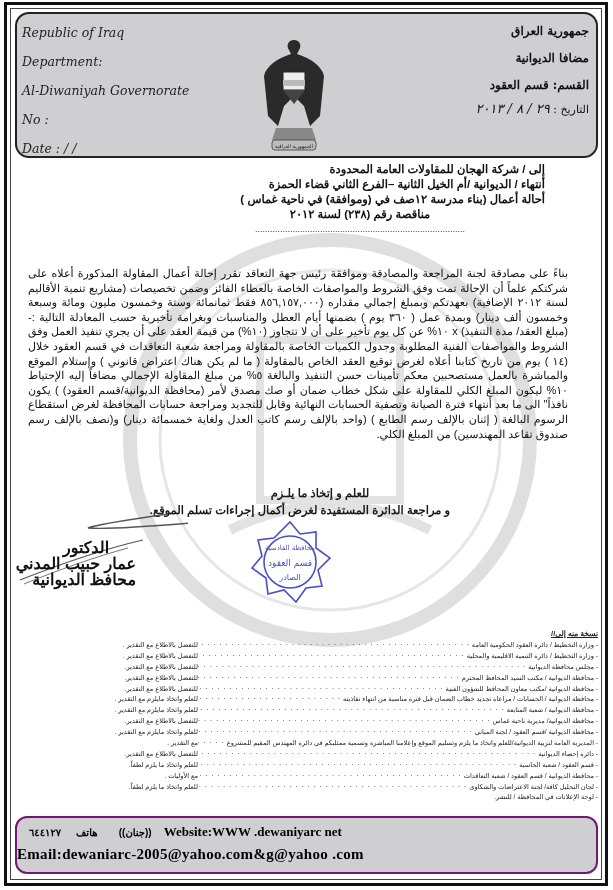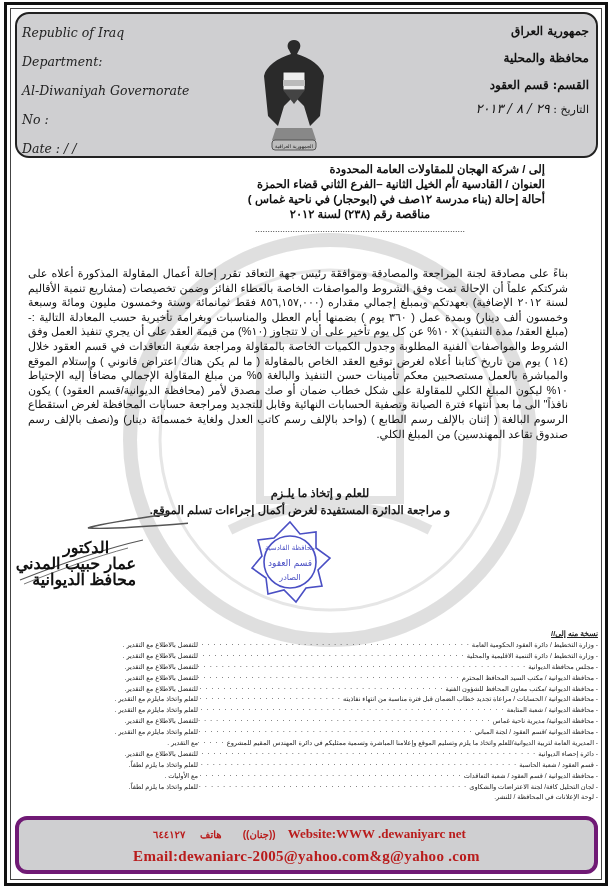--- a/index.html
+++ b/index.html
@@ -87,22 +87,22 @@
   }
   .cc-title { font-weight: bold; text-decoration: underline; font-size: 7.5px; height: 12px; line-height: 12px; }
   .cc-row { display: flex; height: 10.9px; line-height: 10.9px; white-space: nowrap; }
   .cc-row .dest { flex: 0 0 auto; padding-left: 2px; }
   .cc-row .fill { flex: 1 1 auto; overflow: hidden; color: #444; letter-spacing: 1px; }
   .cc-row .fill::before { content: "· · · · · · · · · · · · · · · · · · · · · · · · · · · · · · · · · · · · · · · · · · · · · · · · · · · · · · · · · · · · · · · · · · · · · · · · · · · · · · · · · · · · · ·"; }
   .cc-row .action { flex: 0 0 auto; width: 168px; text-align: right; }
   .footer-box {
     position: absolute; left: 15px; top: 816px; width: 583px; height: 58px;
     background: #cfcfd1;
-    border: 4px solid #701a75; border-radius: 12px; box-sizing: border-box;
-    font-family: "Liberation Serif", serif; color: #b91c1c; text-align: center;
+    border: 2px solid #701a75; border-radius: 12px; box-sizing: border-box;
+    font-family: "Liberation Serif", serif; color: #000000; 
   }
   .footer-line1 { position: absolute; top: 6px; left: 0; right: 0; font-size: 13px; font-weight: bold; white-space: nowrap; }
   .footer-line1 span { display: inline-block; margin: 0 6px; }
   .footer-line1 .ar { font-family: "Liberation Sans", sans-serif; font-size: 10px; direction: rtl; }
   .footer-line2 { position: absolute; top: 28px; left: 0; right: 0; font-size: 15px; font-weight: bold; letter-spacing: 0.3px; white-space: nowrap; }
 </style>
 </head>
 <body>
 
 <div class="outer-frame"></div>
@@ -129,32 +129,32 @@
   <rect x="25" y="36" width="22" height="18" fill="#eee" stroke="#222"></rect>
   <rect x="25" y="44" width="22" height="6" fill="#bbb"></rect>
   <path d="M25 54 L36 68 L47 54 Z" fill="#444"></path>
   <path d="M18 92 L54 92 L58 104 L14 104 Z" fill="#888"></path>
   <rect x="14" y="104" width="44" height="10" rx="3" fill="#bdbdbd" stroke="#555"></rect>
   <text x="36" y="112" font-size="5" text-anchor="middle" fill="#222">الجمهورية العراقية</text>
 </svg>
 
 <div class="ar-col">
   <div class="row">جمهورية العراق</div>
-  <div class="row">محافظة والمحلية</div>
+  <div class="row">مضافا الديوانية</div>
   <div class="row">القسم: قسم العقود</div>
   <div class="row small">
     <span>التاريخ :</span>
     <span class="hand">٢٩ / ٨ / ٢٠١٣</span>
   </div>
 </div>
 
 <div class="address">
   <div>إلى / شركة الهجان للمقاولات العامة المحدودة</div>
-  <div>العنوان / القادسية /أم الخيل الثانية –الفرع الثاني قضاء الحمزة</div>
-  <div>أحالة إحالة (بناء مدرسة ١٢صف في (ابوحجار) في ناحية غماس )</div>
+  <div>أنتهاء / الديوانية /أم الخيل الثانية –الفرع الثاني قضاء الحمزة</div>
+  <div>أحالة أعمال (بناء مدرسة ١٢صف في (وموافقة) في ناحية غماس )</div>
   <div class="center" style="margin-right:60px">مناقصة رقم (٢٣٨) لسنة ٢٠١٢</div>
   <div class="dots" style="margin-right:60px">....................................................................................</div>
 </div>
 
 <div class="body-text">بناءً على مصادقة لجنة المراجعة والمصادقة وموافقة رئيس جهة التعاقد تقرر إحالة أعمال المقاولة المذكورة أعلاه على شركتكم علماً أن الإحالة تمت وفق الشروط والمواصفات الخاصة بالعطاء الفائز وضمن تخصيصات (مشاريع تنمية الأقاليم لسنة ٢٠١٢ الإضافية) بعهدتكم وبمبلغ إجمالي مقداره (٨٥٦,١٥٧,٠٠٠ فقط ثمانمائة وستة وخمسون مليون ومائة وسبعة وخمسون ألف دينار) وبمدة عمل ( ٣٦٠ يوم ) بضمنها أيام العطل والمناسبات وبغرامة تأخيرية حسب المعادلة التالية :- (مبلغ العقد/ مدة التنفيذ) x ١٠% عن كل يوم تأخير على أن لا تتجاوز (١٠%) من قيمة العقد على أن يجري تنفيذ العمل وفق الشروط والمواصفات الفنية المطلوبة وجدول الكميات الخاصة بالمقاولة ومراجعة شعبة التعاقدات في قسم العقود خلال (١٤ ) يوم من تاريخ كتابنا أعلاه لغرض توقيع العقد الخاص بالمقاولة ( ما لم يكن هناك اعتراض قانوني ) وإستلام الموقع والمباشرة بالعمل مستصحبين معكم تأمينات حسن التنفيذ والبالغة ٥% من مبلغ المقاولة الإجمالي مضافاً إليه الإحتياط ١٠% ليكون المبلغ الكلي للمقاولة على شكل خطاب ضمان أو صك مصدق لأمر (محافظة الديوانية/قسم العقود) ) يكون نافذاً" الى ما بعد أنتهاء فترة الصيانة وتصفية الحسابات النهائية وقابل للتجديد ومراجعة حسابات المحافظة لغرض استقطاع الرسوم البالغة ( إثنان بالإلف رسم الطابع ) (واحد بالإلف رسم كاتب العدل ولغاية خمسمائة دينار) و(نصف بالإلف رسم صندوق تقاعد المهندسين) من المبلغ الكلي.</div>
 <div class="closing">للعلم و إتخاذ ما يلـزم</div>
 <div class="note">و مراجعة الدائرة المستفيدة لغرض أكمال إجراءات تسلم الموقع.</div>
 
 <svg class="sig-stroke" viewBox="0 0 170 80">
   <path d="M150 4 C110 10 80 14 70 18 C95 20 160 14 185 12" fill="none" stroke="#555" stroke-width="1.4"></path>

